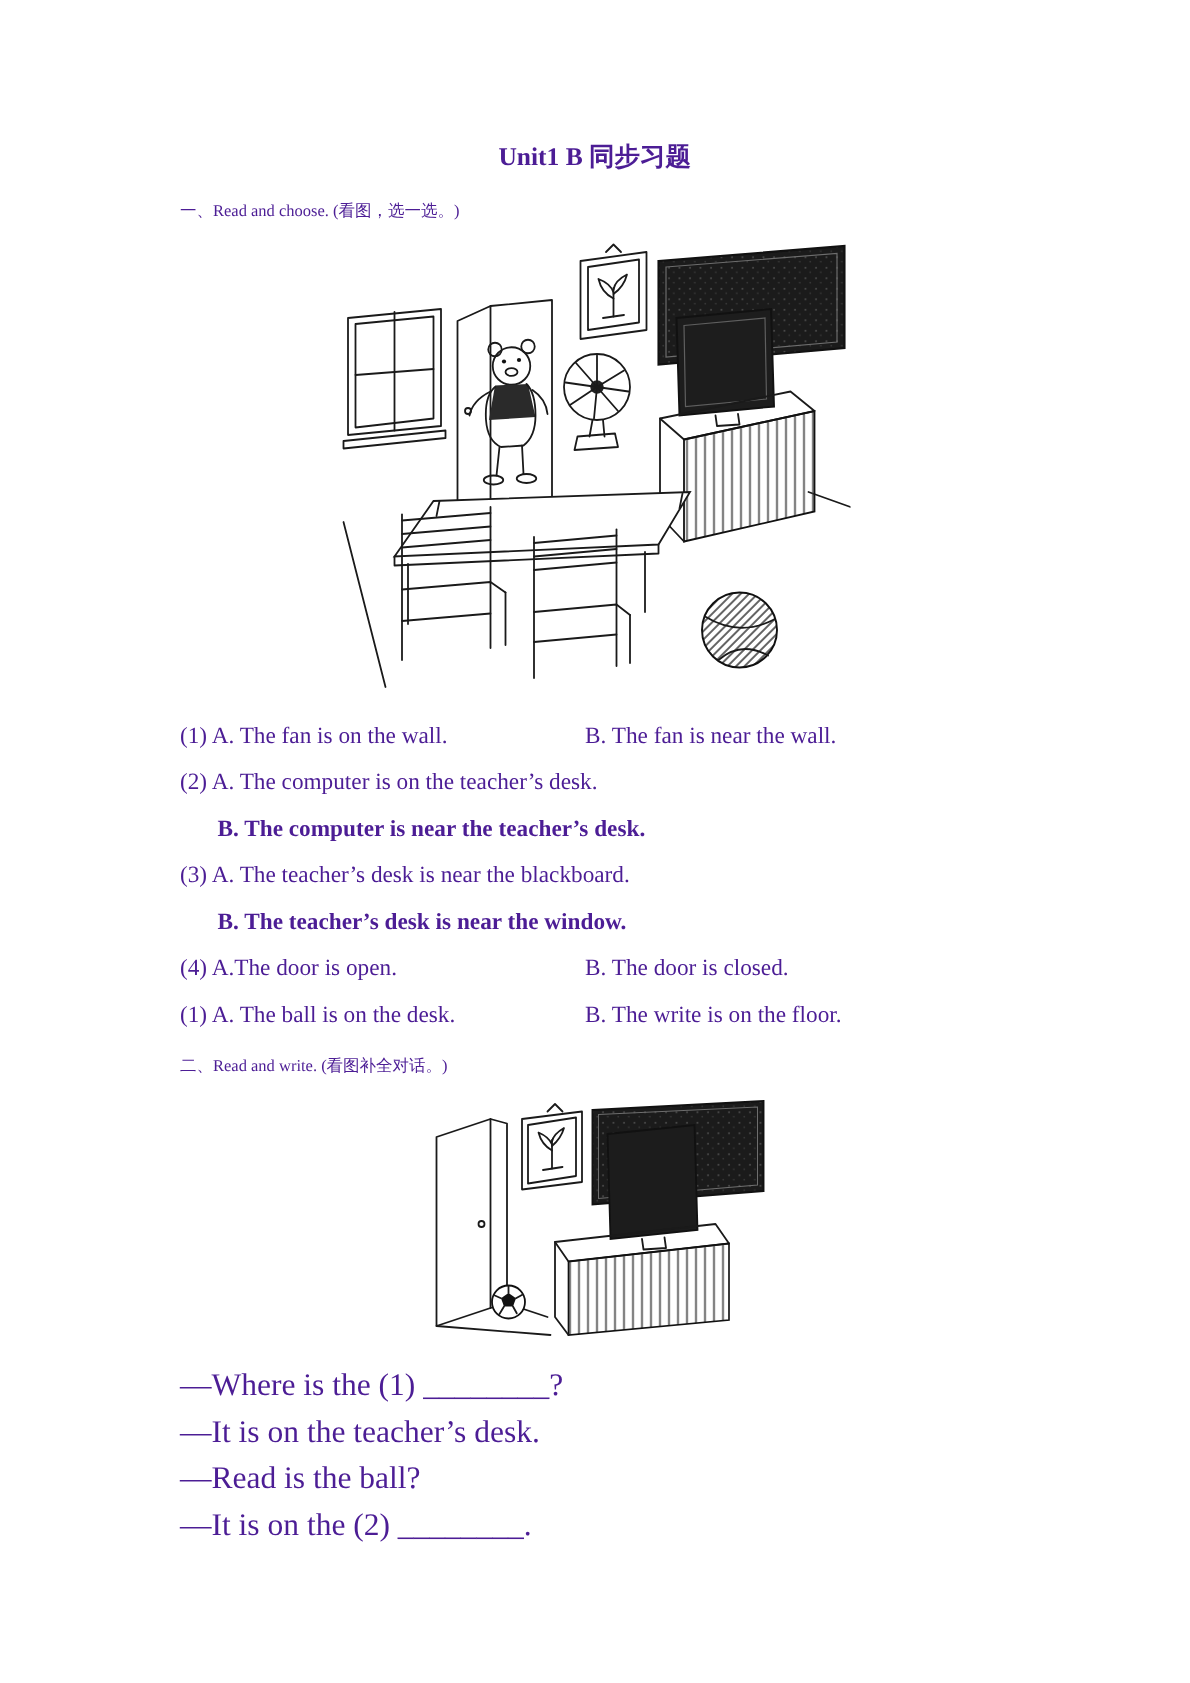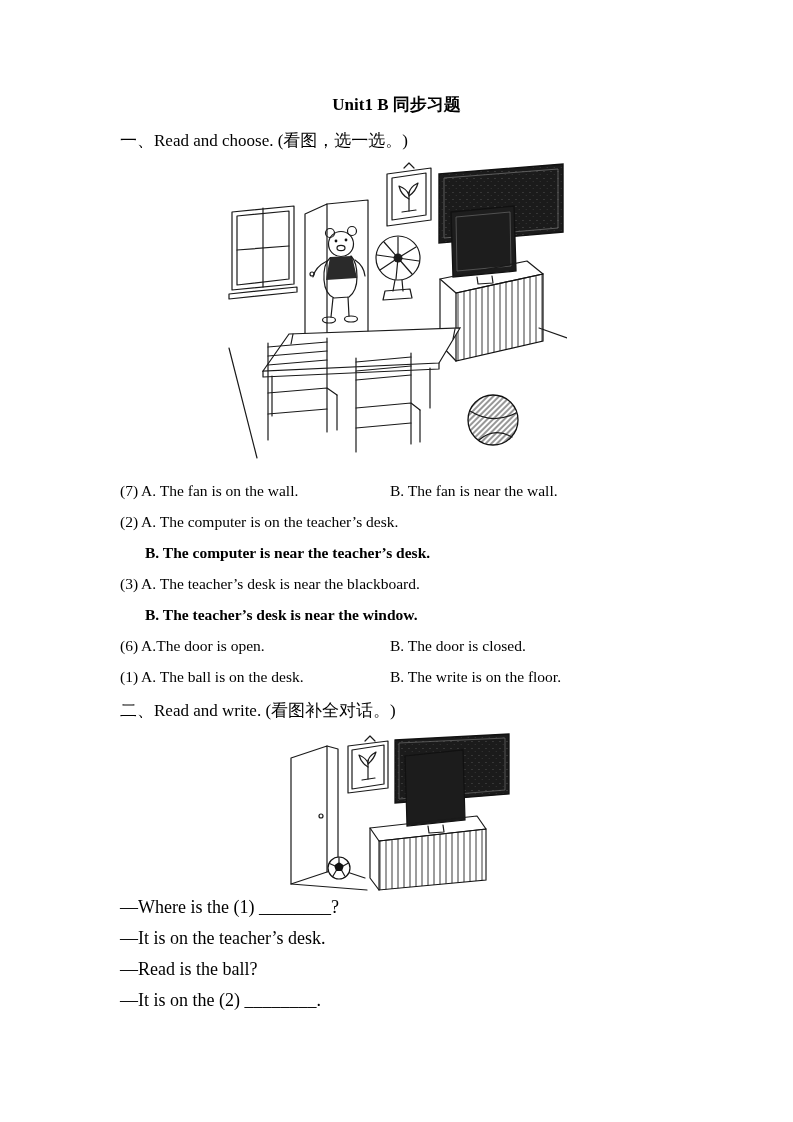--- a/index.html
+++ b/index.html
@@ -1,32 +1,32 @@
 <!DOCTYPE html>
 <html><head>
 <meta charset="utf-8">
 <style>
   html, body { margin: 0; padding: 0; background: #ffffff; }
   .page {
     width: 793px; height: 1122px; box-sizing: border-box;
     padding: 94px 120px 40px 120px; background: #fff;
     font-family: "Liberation Serif", "DejaVu Serif", serif;
-    color: #000000; overflow: hidden; position: relative;
+    color: #4c1d95; overflow: hidden; position: relative;
   }
   .title { font-size: 17px; font-weight: 700; text-align: center; margin: 0; line-height: 22px; }
-  .sec-heading { font-size: 17px; margin: 14px 0 0 0; line-height: 22px; }
+  .sec-heading { font-size: 11px; margin: 14px 0 0 0; line-height: 22px; }
   .sec-heading.second { margin-top: 8px; }
   .figure { margin: 10px auto 0 auto; display: block; }
   .fig1 { width: 340px; height: 297px; }
   .fig2 { width: 232px; height: 160px; }
   .questions { margin-top: 16px; font-size: 15.5px; }
   .q-row { position: relative; line-height: 31px; height: 31px; white-space: nowrap; }
   .q-right { position: absolute; left: 270px; top: 0; }
   .q-row.indent .q-left { padding-left: 25px; font-weight: bold; }
-  .dialogue { font-size: 18px; }
+  .dialogue { margin-top: 16px; font-size: 21px; }
   .d-line { line-height: 31px; height: 31px; margin: 0; }
   .ln { fill: none; stroke: #1a1a1a; stroke-width: 1.2; stroke-linecap: round; stroke-linejoin: round; }
 </style>
 </head>
 <body>
 
 <div class="page">
 
   <h1 class="title">Unit1 B 同步习题</h1>
 
@@ -148,41 +148,41 @@
       <g>
         <circle cx="266" cy="258" r="25" fill="url(#dh1)" stroke="#111" stroke-width="1.3"></circle>
         <path class="ln" d="M243 249 Q266 263 289 251"></path>
         <path class="ln" d="M252 278 Q267 265 285 275"></path>
       </g>
     </svg>
   </div>
 
   <div class="questions">
     <div class="q-row">
-      <span class="q-left">(7) A. The fan is on the wall.</span>
+      <span class="q-left">(1) A. The fan is on the wall.</span>
       <span class="q-right">B. The fan is near the wall.</span>
     </div>
     <div class="q-row">
       <span class="q-left">(2) A. The computer is on the teacher’s desk.</span>
       <span class="q-right"></span>
     </div>
     <div class="q-row indent">
       <span class="q-left">B. The computer is near the teacher’s desk.</span>
       <span class="q-right"></span>
     </div>
     <div class="q-row">
       <span class="q-left">(3) A. The teacher’s desk is near the blackboard.</span>
       <span class="q-right"></span>
     </div>
     <div class="q-row indent">
       <span class="q-left">B. The teacher’s desk is near the window.</span>
       <span class="q-right"></span>
     </div>
     <div class="q-row">
-      <span class="q-left">(6) A.The door is open.</span>
+      <span class="q-left">(4) A.The door is open.</span>
       <span class="q-right">B. The door is closed.</span>
     </div>
     <div class="q-row">
       <span class="q-left">(1) A. The ball is on the desk.</span>
       <span class="q-right">B. The write is on the floor.</span>
     </div>
   </div>
 
   <p class="sec-heading second">二、Read and write. (看图补全对话。)</p>
 

